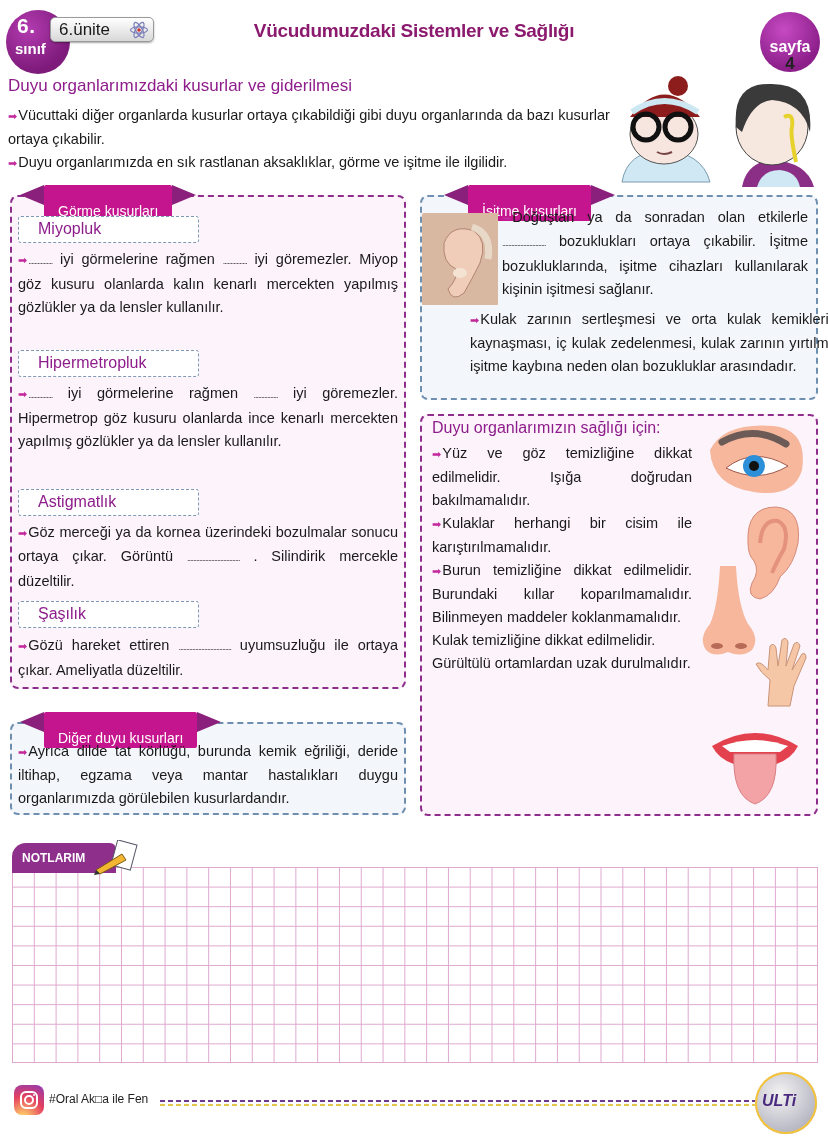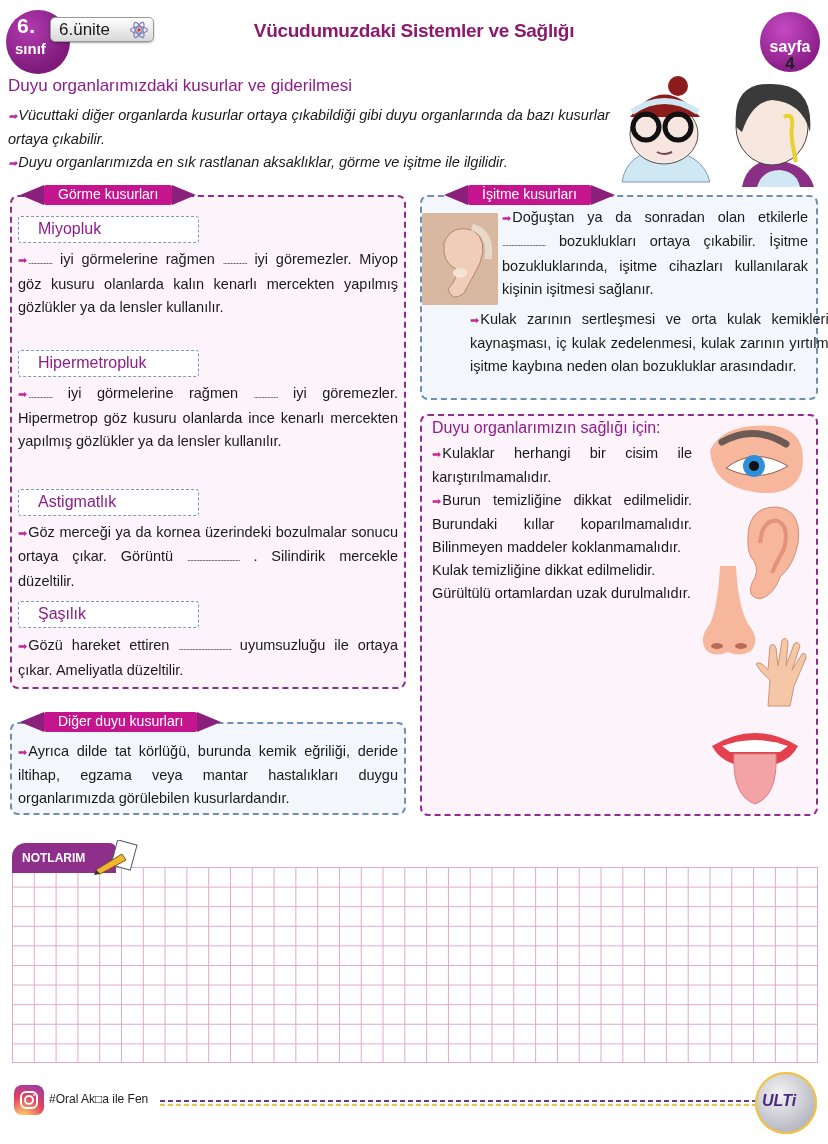--- a/index.html
+++ b/index.html
@@ -17,31 +17,31 @@
     background: linear-gradient(#ffffff, #d8d8d8); border: 1px solid #9a9a9a; box-shadow: 0 1px 2px rgba(0,0,0,.35);
     display: flex; align-items: center; padding-left: 8px; font-size: 17px; color: #1a1a1a; }
   .atom-icon { position: absolute; right: 4px; top: 2px; width: 20px; height: 20px; }
   .page-title { left: 0; width: 828px; top: 20px; text-align: center; font-weight: bold; font-size: 19px; color: #8b1a6e; letter-spacing: -0.3px; }
   .page-badge { left: 760px; top: 12px; width: 60px; height: 60px; border-radius: 50%;
     background: radial-gradient(circle at 40% 30%, #c64ac3, #8c1f8a 70%); text-align: center; color: #fff; }
   .page-badge .w { display: block; font-weight: bold; font-size: 16px; margin-top: 26px; }
   .page-badge .n { display: block; font-weight: bold; font-size: 17px; color: #222; margin-top: -2px; }
 
   .section-title { left: 8px; top: 76px; font-size: 17px; color: #8e1d8c; }
-  .intro { left: 8px; top: 104px; width: 605px; font-size: 14.5px; line-height: 23px; font-style: italic; }
+  .intro { left: 8px; top: 104px; width: 605px; font-size: 14.5px; line-height: 23px; }
   .arrow { color: #c2289b; font-size: 11px; margin-right: 1px; }
 
   
   .kid1 { left: 612px; top: 72px; width: 105px; height: 115px; }
   .kid2 { left: 722px; top: 72px; width: 96px; height: 115px; }
 
   
   .box { border: 2px dashed #8e2d8c; border-radius: 8px; background: #fdf3fb; }
   .box.blue { border-color: #6f8fb0; background: #f3f6fb; }
-  .ribbon { height: 20px; background: #c5158e; color: #fff; font-size: 14px; padding: 1px 14px;
+  .ribbon { height: 20px; background: #c5158e; color: #fff; font-size: 14px; padding: 18px 14px;
     border-radius: 2px; white-space: nowrap; }
   .ribbon:before, .ribbon:after { content: ""; position: absolute; top: 0; border-top: 10px solid transparent; border-bottom: 10px solid transparent; }
   .ribbon:before { left: -24px; border-right: 24px solid #8a1f7c; border-top-width: 10px; }
   .ribbon:after { right: -24px; border-left: 24px solid #8a1f7c; }
 
   .subhead { border: 1.5px dashed #7f98b6; border-radius: 3px; background: #fff; height: 27px;
     font-size: 16px; color: #8e1d8c; padding: 3px 19px; }
   .para { font-size: 14.5px; line-height: 23px; text-align: justify; color: #1a1a1a; }
   .blank { letter-spacing: -1px; color: #444; font-size: 9px; }
 
@@ -151,20 +151,21 @@
 <div class="abs para" style="left:502px; top:206px; width:306px;">
   <span class="arrow">➡</span><span>Doğuştan ya da sonradan olan etkilerle </span><span class="blank">.............................</span><span> bozuklukları ortaya çıkabilir. İşitme bozukluklarında, işitme cihazları kullanılarak kişinin işitmesi sağlanır.</span>
 </div>
 <div class="abs para" style="left:430px; top:308px; width:378px;margin-left:40px;">
   <span class="arrow">➡</span><span>Kulak zarının sertleşmesi ve orta kulak kemiklerinin kaynaşması, iç kulak zedelenmesi, kulak zarının yırtılması işitme kaybına neden olan bozukluklar arasındadır.</span>
 </div>
 
 <div class="abs box" style="left:420px; top:414px; width:398px; height:402px;"></div>
 <div class="abs" style="left:432px; top:419px; font-size:16px; color:#8e1d8c;">Duyu organlarımızın sağlığı için:</div>
 <div class="abs para" style="left:432px; top:442px; width:260px;">
+  <div><span class="arrow">➡</span><span>Yüz ve göz temizliğine dikkat edilmelidir. Işığa doğrudan bakılmamalıdır.</span></div>
   <div><span class="arrow">➡</span><span>Kulaklar herhangi bir cisim ile karıştırılmamalıdır.</span></div>
   <div><span class="arrow">➡</span><span>Burun temizliğine dikkat edilmelidir. Burundaki kıllar koparılmamalıdır. Bilinmeyen maddeler koklanmamalıdır.</span></div>
   <div style="text-align:left;">Kulak temizliğine dikkat edilmelidir. Gürültülü ortamlardan uzak durulmalıdır.</div>
 </div>
 
 <svg class="organ" style="left:704px; top:420px;" width="106" height="80" viewBox="0 0 106 80">
   <path d="M6 30 Q20 2 70 6 Q104 10 98 50 Q90 78 50 72 Q8 66 6 30Z" fill="#f6b79c"></path>
   <path d="M18 22 Q50 4 82 24" stroke="#6b5a55" stroke-width="7" fill="none" stroke-linecap="round"></path>
   <path d="M22 48 Q50 26 84 46 Q54 64 22 48Z" fill="#fff" stroke="#a05a4a"></path>
   <circle cx="50" cy="46" r="11" fill="#2d8fd8"></circle>

